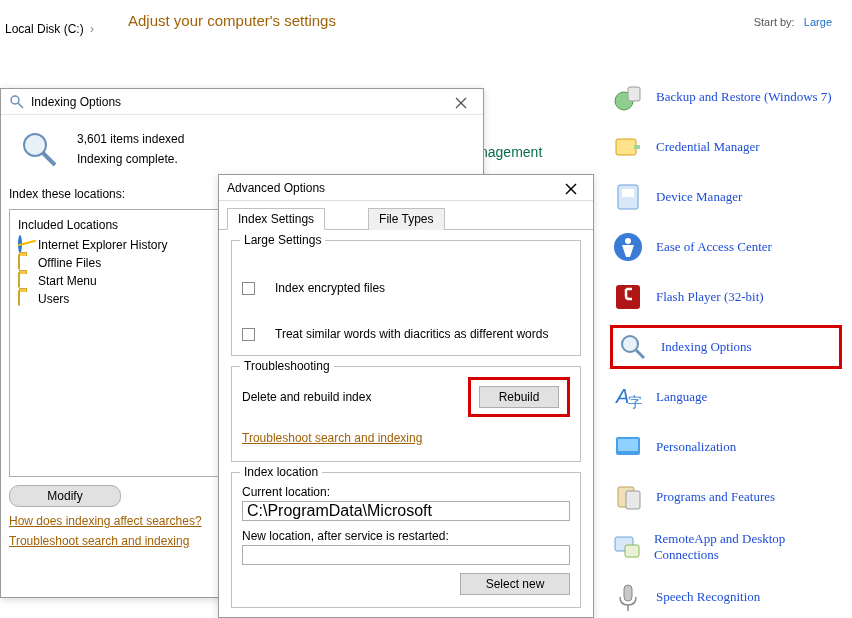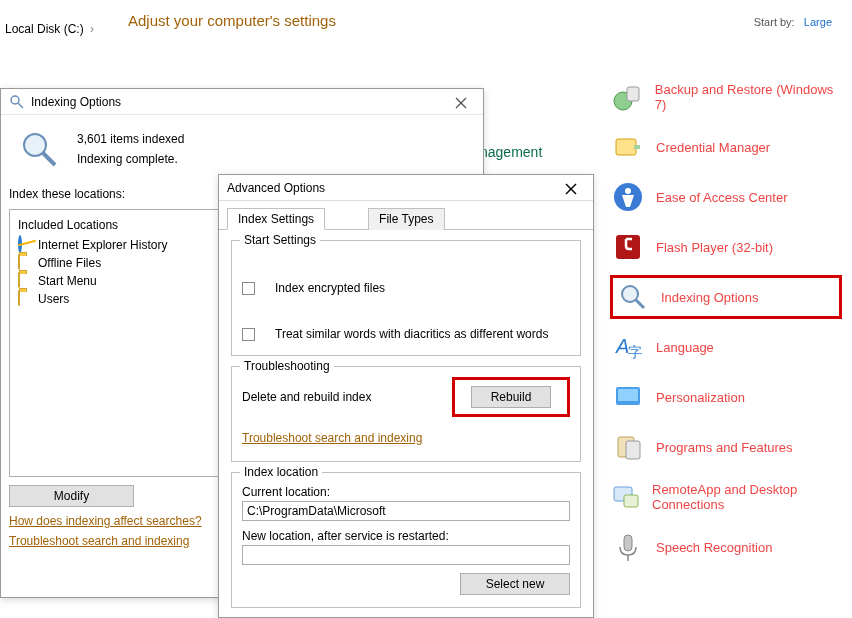--- a/index.html
+++ b/index.html
@@ -10,21 +10,21 @@
 .cp-title { color: #a16207; font-size: 15px; }
 .cp-viewby { position: absolute; right: 20px; top: 16px; font-size: 11px; color: #555; }
 .cp-viewby a { color: #1a6fd1; text-decoration: none; }
 
 .cp-breadcrumb { position: absolute; top: 22px; left: 5px; font-size: 12px; color: #000; }
 .cp-breadcrumb .chev { color: #888; margin: 0 3px; }
 
 .cp-items { position: absolute; right: 10px; top: 75px; width: 232px; }
 .cp-item { display: flex; align-items: center; height: 44px; margin-bottom: 6px; cursor: pointer; }
 .cp-item .ico { width: 36px; height: 36px; margin-right: 10px; display: flex; align-items: center; justify-content: center; }
-.cp-item .lbl { color: #ef4444; font-size: 13px; }
+.cp-item .lbl { color: #1d4ed8; font-size: 13px; font-family: Liberation Serif, serif; }
 .cp-item.highlight { border: 3px solid #d40000; padding: 2px; }
 
 .cp-left-frag { position:absolute; left:480px; top:144px; color:#0a6c4e; font-size:14px; }
 
 
 .dlg { position: absolute; background: #fff; border: 1px solid #9a9a9a; box-shadow: 0 2px 8px rgba(0,0,0,.15); }
 .dlg-indexing { left: 0; top: 88px; width: 484px; height: 510px; }
 .dlg-title { height: 26px; display: flex; align-items: center; padding: 0 8px; font-size: 12px; border-bottom: 1px solid #e6e6e6; }
 .dlg-title .ico { width: 16px; height: 16px; margin-right: 6px; }
 .dlg-close { position: absolute; right: 6px; top: 4px; width: 32px; height: 20px; display:flex; align-items:center; justify-content:center; cursor:pointer; }
@@ -35,21 +35,21 @@
 
 .idx-label { padding: 12px 8px 4px 8px; font-size: 12px; }
 
 .idx-listbox { margin: 4px 8px; border: 1px solid #adadad; height: 268px; background:#fff; padding:4px 2px; }
 .idx-listhead { background:#fff; padding: 4px 6px; font-size:12px; }
 .idx-row { display:flex; align-items:center; padding: 1px 6px; font-size: 12px; }
 .idx-row .fico { width:16px; height:16px; margin-right:4px; }
 
 .idx-btnrow { position: relative; padding: 4px 8px; display:flex; gap:0; }
 .win-btn { background: #e1e1e1; border: 1px solid #adadad; height: 22px; font-size: 12px; display:inline-flex; align-items:center; justify-content:center; cursor:pointer; }
-.btn-modify { width: 125px; }
+.btn-modify { width: 112px; border-radius: 10px; }
 .btn-adv { width: 96px; }
 .adv-wrap { border: 3px solid #d40000; padding: 3px; display:inline-block; }
 
 .shield { display:inline-block; width:14px; height:14px; margin-right:4px; }
 
 .link { color: #a16207; text-decoration: underline; font-size: 12px; cursor:pointer; display:block; padding: 3px 8px; }
 
 
 .dlg-adv { left: 218px; top: 174px; width: 376px; height: 444px; background:#fff; }
 .dlg-adv .dlg-title { border-bottom: 1px solid #ddd; }
@@ -59,27 +59,27 @@
 .tab.inactive { background:#f0f0f0; }
 
 .group { border: 1px solid #c0c0c0; margin: 10px 12px; padding: 10px 10px 12px 10px; position:relative; }
 .group-title { position:absolute; top:-8px; left:8px; background:#fff; padding: 0 4px; font-size:12px; }
 
 .chk-row { display:flex; align-items:center; gap:20px; font-size:12px; padding: 2px 0; margin-top: 28px; }
 .chk { width:13px; height:13px; border:1px solid #888; }
 
 .grp-row { display:flex; align-items:center; justify-content:space-between; font-size:12px; }
 
-.rebuild-wrap { border: 3px solid #d40000; padding: 6px 16px; display:inline-block; }
+.rebuild-wrap { border: 3px solid #d40000; padding: 6px 8px; display:inline-block; }
 .btn-rebuild { width: 80px; }
 
 .adv .link { padding: 4px 16px; }
 
 .fld-label { font-size:12px; padding: 2px 0; }
-.txt-input { width: 100%; border:1px solid #adadad; height: 20px; font-size:12px; padding: 2px 4px; background:#fff; }
+.txt-input { width: 100%; border:1px solid #adadad; height: 20px; font-size:16px; padding: 2px 4px; background:#fff; }
 
 .btn-selnew { width: 110px; }
 
 
 .folder-ico { width:14px; height:12px; background: linear-gradient(#ffe9a6,#f7c843); border:1px solid #cfa52a; border-radius:1px; position:relative; }
 .folder-ico:before { content:""; position:absolute; top:-3px; left:0; width:6px; height:3px; background:#f7c843; border:1px solid #cfa52a; border-bottom:none; border-radius:1px 1px 0 0; }
 
 
 .ie-ico { width:14px; height:14px; border:2px solid #2b7cd3; border-radius:50%; position:relative; }
 .ie-ico:after { content:""; position:absolute; left:-2px; top:5px; width:18px; height:2px; background:#f7b500; transform:rotate(-15deg); }
@@ -115,20 +115,29 @@
     <span class="lbl">Backup and Restore (Windows 7)</span>
   </div>
   <div class="cp-item">
     <span class="ico">
         <svg width="32" height="32">
           <rect x="4" y="8" width="20" height="16" rx="2" fill="#ffe28a" stroke="#d4a017"></rect>
           <rect x="22" y="14" width="6" height="4" fill="#9fd49f"></rect>
         </svg>
       </span>
     <span class="lbl">Credential Manager</span>
+  </div>
+  <div class="cp-item">
+    <span class="ico">
+        <svg width="32" height="32">
+          <rect x="6" y="4" width="20" height="24" rx="2" fill="#d8e8f8" stroke="#6aa0d8"></rect>
+          <rect x="10" y="8" width="12" height="8" fill="#fff"></rect>
+        </svg>
+      </span>
+    <span class="lbl">Device Manager</span>
   </div>
   <div class="cp-item">
     <span class="ico">
         <svg width="32" height="32">
           <circle cx="16" cy="16" r="14" fill="#3a7bd5"></circle>
           <circle cx="16" cy="10" r="3" fill="#fff"></circle>
           <path d="M10 14 L22 14 L18 26 L14 26 Z" fill="#fff"></path>
         </svg>
       </span>
     <span class="lbl">Ease of Access Center</span>
@@ -269,21 +278,21 @@
         </svg>
       </span>
   </div>
 
   <div class="tabs">
     <div class="tab active">Index Settings</div>
     <div class="tab inactive">File Types</div>
   </div>
 
   <div class="group">
-    <div class="group-title">Start Settings</div>
+    <div class="group-title">Large Settings</div>
     <label class="chk-row">
       <span class="chk"></span>
       <span>Index encrypted files</span>
     </label>
     <label class="chk-row">
       <span class="chk"></span>
       <span>Treat similar words with diacritics as different words</span>
     </label>
   </div>
 

